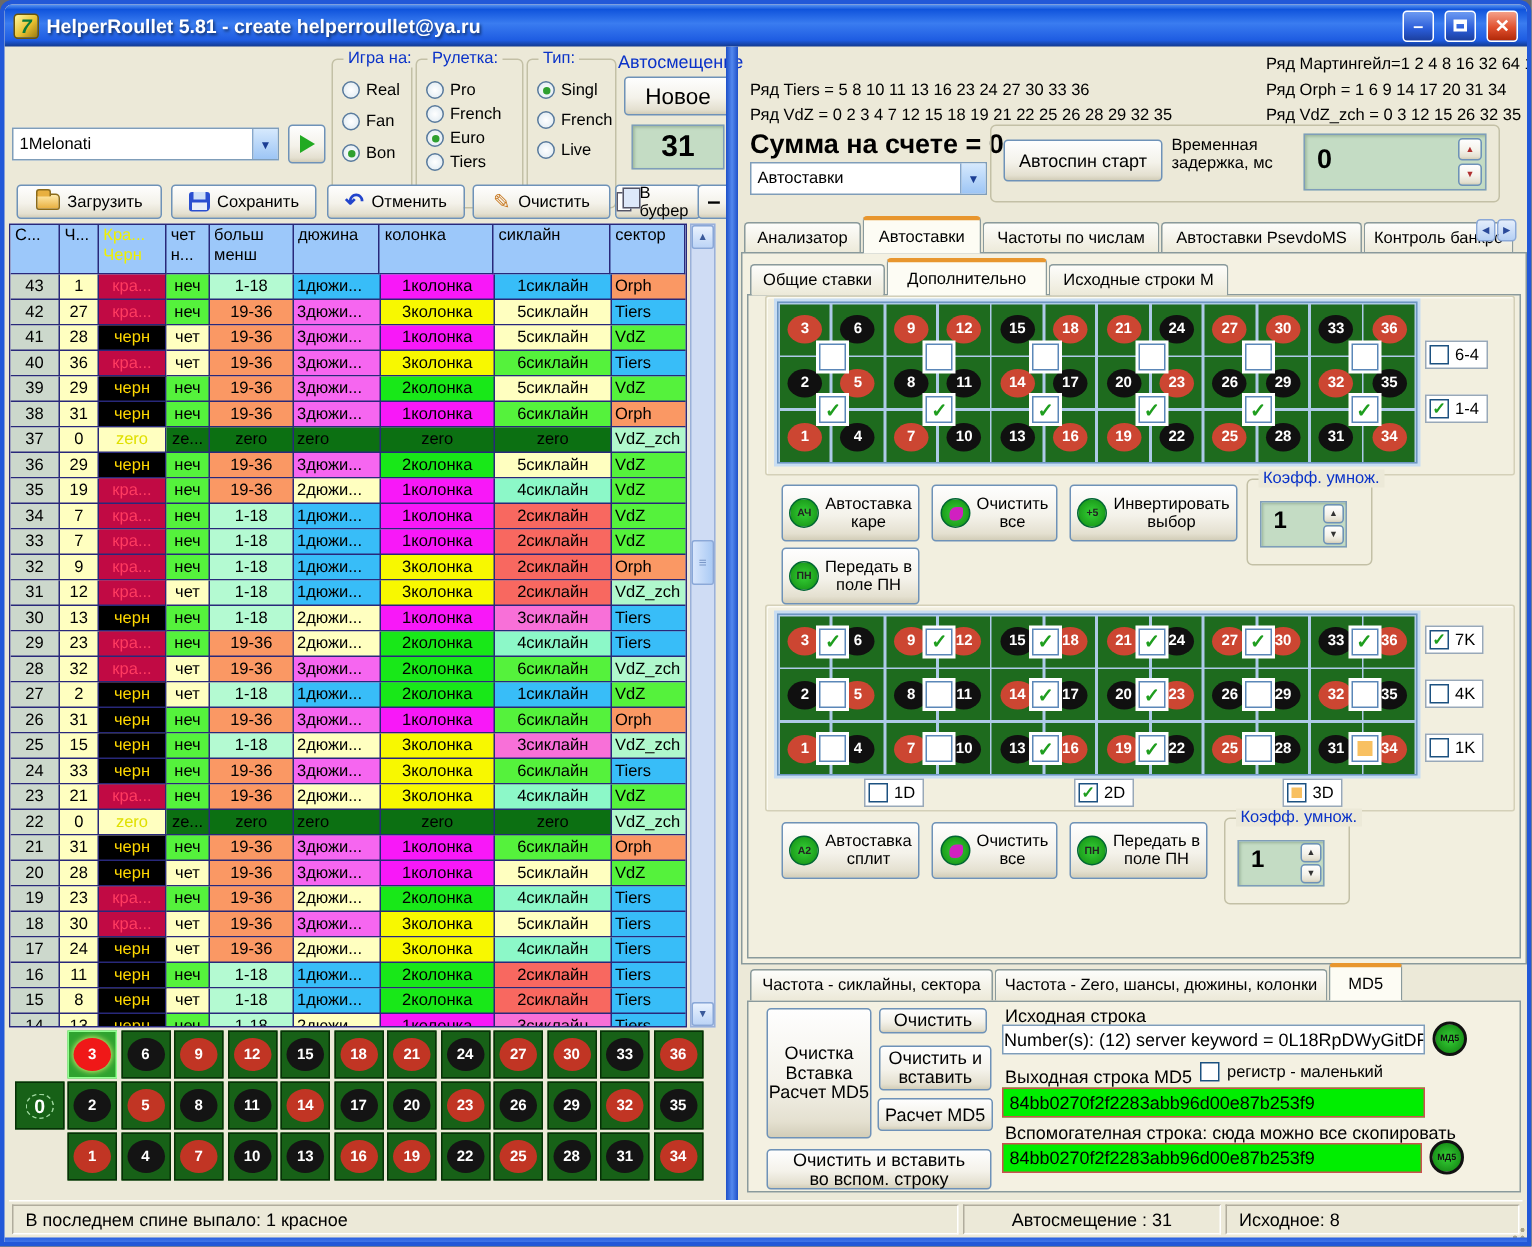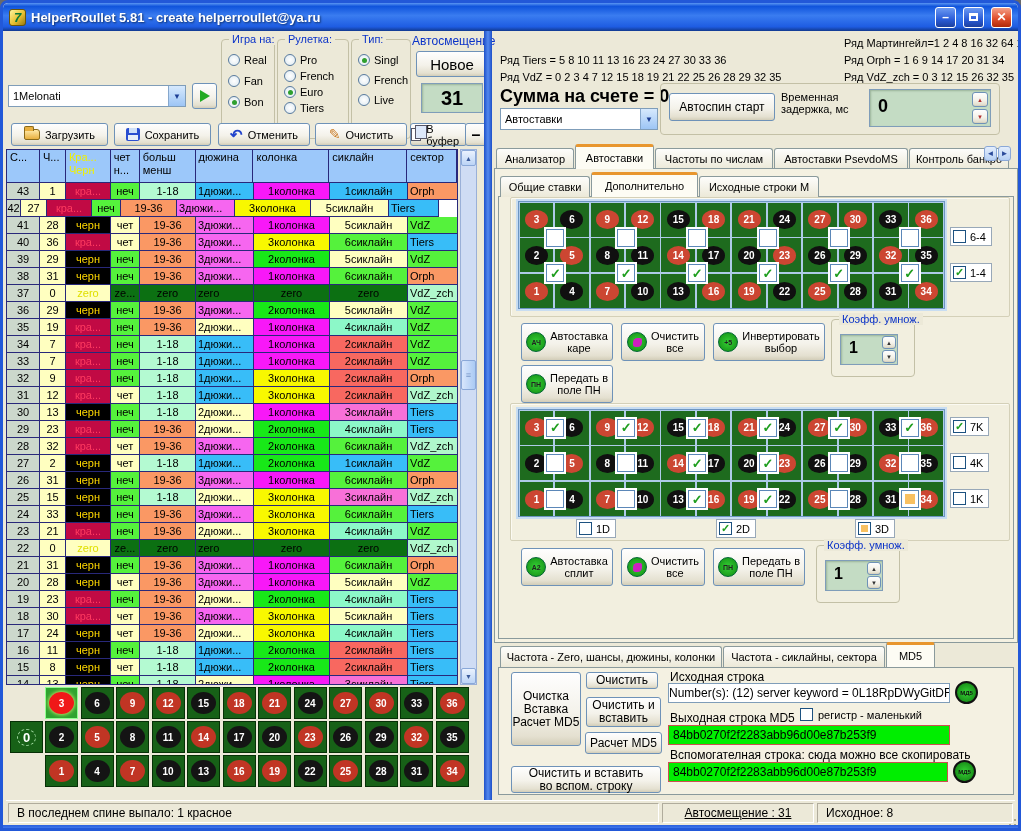--- a/index.html
+++ b/index.html
@@ -108,21 +108,21 @@
   .bcell.hl .bball.red { background:#f01818; box-shadow:0 0 4px #ffff80; }
   .zerocell { position:absolute; left:4px; top:35px; width:33px; height:32px; background:#176117;
               border:1px solid #063006; display:flex; align-items:center; justify-content:center; }
   .zerocell span { color:#fff; font-size:13px; font-weight:bold; border:1px dashed #9fd89f;
                    border-radius:50%; padding:0 5px; }
   
   .statusbar { position:absolute; left:3px; right:3px; top:797px; height:25px; display:flex; gap:3px;
                background:#ece9d8; border-top:1px solid #fff; padding:2px 2px; }
   .spanel { border:1px solid #b0ac9c; border-right-color:#fff; border-bottom-color:#fff;
             font-size:12px; display:flex; align-items:center; padding:0 8px; }
-  .sp1 { flex:1; } .sp2 { width:152px; justify-content:center;text-decoration:underline; } .sp3 { width:196px; }
+  .sp1 { flex:1; } .sp2 { width:172px; justify-content:center; } .sp3 { width:196px; }
   .grip { position:absolute; right:1px; bottom:1px; width:12px; height:12px;
           background:
            radial-gradient(circle at 10px 10px,#a8a488 1.2px,transparent 1.5px),
            radial-gradient(circle at 10px 5px,#a8a488 1.2px,transparent 1.5px),
            radial-gradient(circle at 5px 10px,#a8a488 1.2px,transparent 1.5px); }
   
   .series-line { position:absolute; font-size:11px; white-space:nowrap; }
   .sum-label { position:absolute; left:8px; top:55px; font-size:18px; font-weight:bold; }
   .acct-grp { position:absolute; left:168px; top:52px; width:340px; height:52px; }
   
@@ -330,21 +330,21 @@
             <div class="hcell num" style="width: 26px;">1</div>
             <div class="hcell kra" style="width: 45px;">кра...</div>
             <div class="hcell nech" style="width: 29px;">неч</div>
             <div class="hcell low" style="width: 56px;">1-18</div>
             <div class="hcell d1 la" style="width: 58px;">1дюжи...</div>
             <div class="hcell c1" style="width: 76px;">1колонка</div>
             <div class="hcell s1" style="width: 78px;">1сиклайн</div>
             <div class="hcell sec-orph la" style="width: 50px;">Orph</div>
           </div>
           <div class="hrow">
-            <div class="hcell spin" style="width: 14px;">42</div>
+            <div class="hcell spin" style="width: 33px;">42</div>
             <div class="hcell num" style="width: 26px;">27</div>
             <div class="hcell kra" style="width: 45px;">кра...</div>
             <div class="hcell nech" style="width: 29px;">неч</div>
             <div class="hcell high" style="width: 56px;">19-36</div>
             <div class="hcell d3 la" style="width: 58px;">3дюжи...</div>
             <div class="hcell c3" style="width: 76px;">3колонка</div>
             <div class="hcell s5" style="width: 78px;">5сиклайн</div>
             <div class="hcell sec-tiers la" style="width: 50px;">Tiers</div>
           </div>
           <div class="hrow">
@@ -1183,26 +1183,26 @@
       <div class="multbox greenbox">
         <div class="multval">1</div>
         <div class="multbtns">
           <div class="btn">▲</div>
           <div class="btn">▼</div>
         </div>
       </div>
     </div>
 
     <div class="tabsrow" style="left:8px;top:610px;height:26px;z-index:3;">
+        <div class="tab" style="width: 162px;">Частота - сиклайны, сектора</div>
         <div class="tab" style="width: 222px;">Частота - Zero, шансы, дюжины, колонки</div>
-        <div class="tab" style="width: 162px;">Частота - сиклайны, сектора</div>
         <div class="tab active" style="width: 49px;">MD5</div>
       </div>
     <div class="md5box"></div>
-    <div class="btn mdbtn" style="left:19px;top:641px;width:70px;height:74px;">
+    <div class="btn mdbtn" style="left:19px;top:641px;width:70px;height:87px;">
       <div>Очистка</div>
       <div>Вставка</div>
       <div>Расчет MD5</div>
     </div>
     <div class="btn mdbtn" style="left:94px;top:641px;width:72px;height:17px;">Очистить</div>
     <div class="btn mdbtn" style="left:94px;top:666px;width:75px;height:30px;">
       <div>Очистить и</div>
       <div>вставить</div>
     </div>
     <div class="btn mdbtn" style="left:93px;top:701px;width:77px;height:22px;">Расчет MD5</div>

